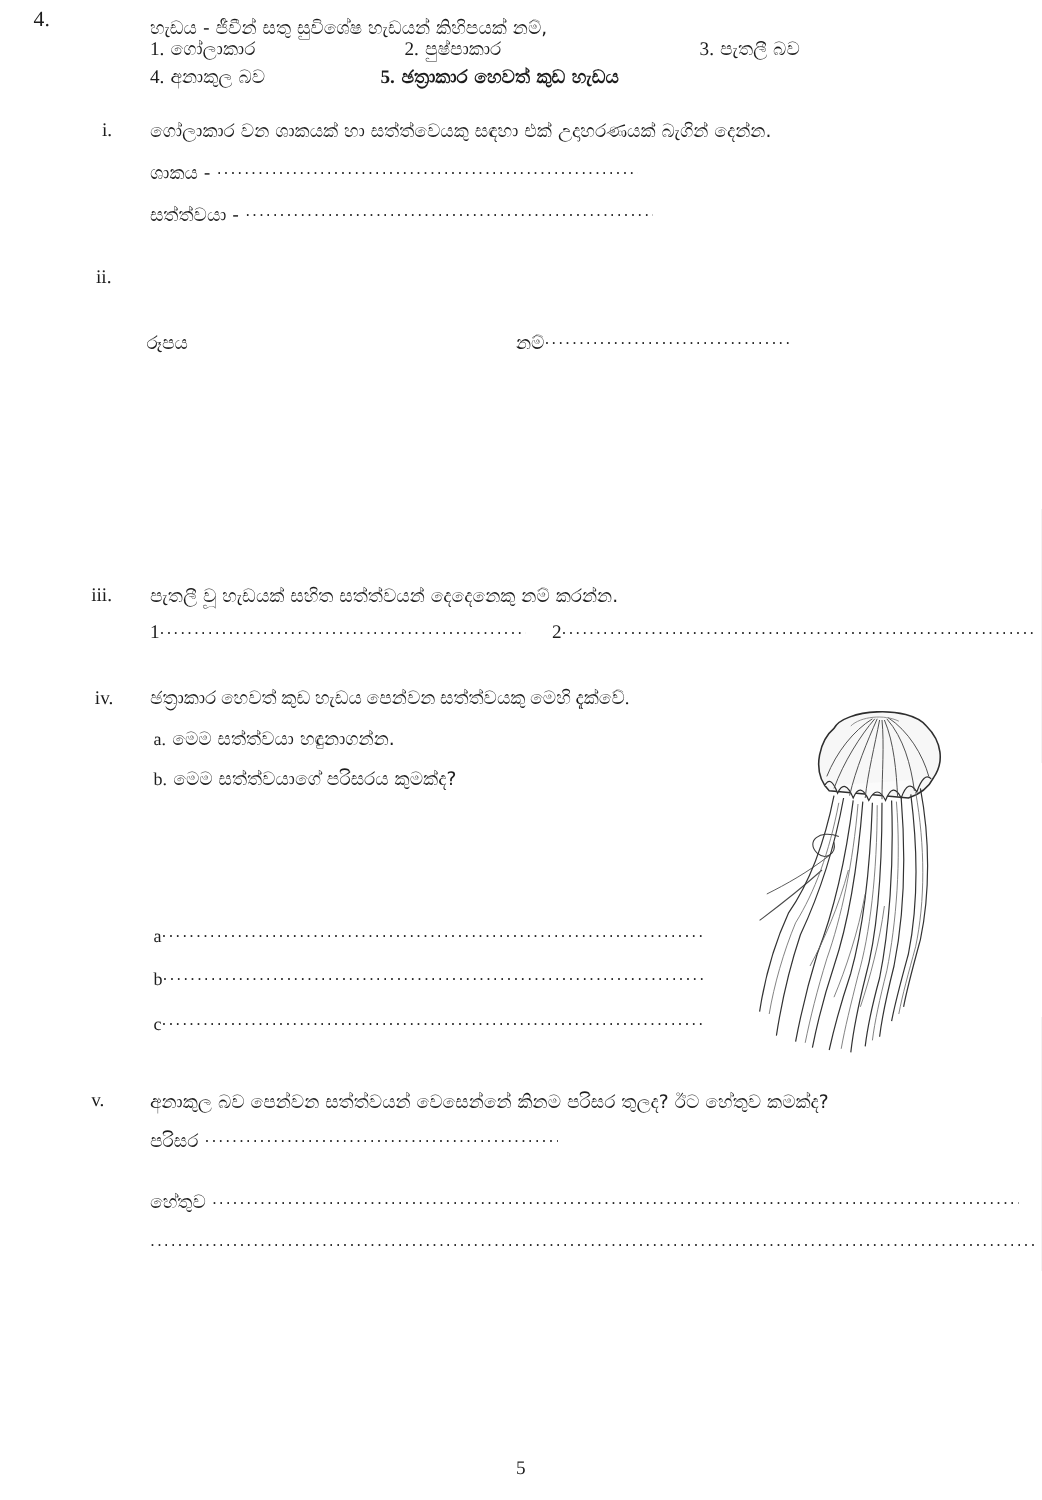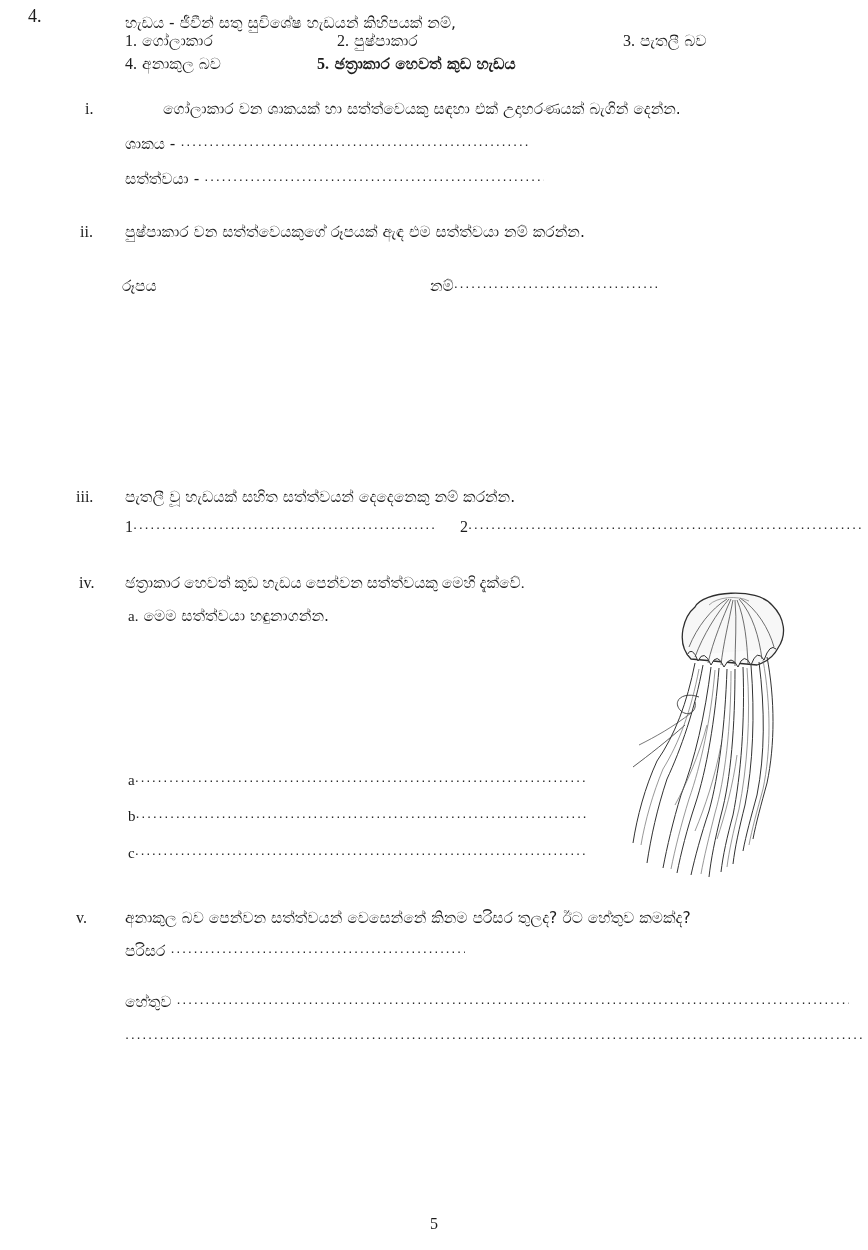--- a/index.html
+++ b/index.html
@@ -41,66 +41,69 @@
   <div class="abs sin" style="left:125px;top:13px;text-align:center;">හැඩය - ජීවීන් සතු සුවිශේෂ හැඩයන් කිහිපයක් නම්,</div>
 
   <div class="abs" style="left:125px;top:31px;">
     <span class="optnum">1.</span>
     <span class="sin">ගෝලාකාර</span>
   </div>
   <div class="abs" style="left:317px;top:31px;margin-left:20px;">
     <span class="optnum">2.</span>
     <span class="sin">පුෂ්පාකාර</span>
   </div>
-  <div class="abs" style="left:583px;top:31px;margin-left:40px;">
+  <div class="abs" style="left:583px;top:31px;">
     <span class="optnum">3.</span>
     <span class="sin">පැතලී බව</span>
   </div>
 
   <div class="abs" style="left:125px;top:54px;">
     <span class="optnum">4.</span>
     <span class="sin">අනාකුල බව</span>
   </div>
   <div class="abs" style="left:317px;top:54px;font-weight:bold;">
     <span class="optnum">5.</span>
     <span class="sin">ඡත්‍රාකාර හෙවත් කුඩ හැඩය</span>
   </div>
 
   <div class="abs serif numeral" style="left:85px;top:100px;">i.</div>
-  <div class="abs sin" style="left:125px;top:99px;margin-left:38px;">ගෝලාකාර වන ශාකයක් හා සත්ත්වෙයකු සඳහා එක් උදාහරණයක් බැගින් දෙන්න.</div>
+  <div class="abs sin" style="left:125px;top:99px;">ගෝලාකාර වන ශාකයක් හා සත්ත්වෙයකු සඳහා එක් උදාහරණයක් බැගින් දෙන්න.</div>
   <div class="abs answer-line" style="left:125px;top:134px;">
     <span class="sin">ශාකය -</span>
     <span class="dots" style="width:350px;">......................................................................................................................................................................................................................................</span>
   </div>
   <div class="abs answer-line" style="left:125px;top:169px;">
     <span class="sin">සත්ත්වයා -</span>
     <span class="dots" style="width:340px;">......................................................................................................................................................................................................................................</span>
   </div>
 
   <div class="abs serif numeral" style="left:80px;top:223px;">ii.</div>
-  <div class="abs sin" style="left:125px;top:222px;">පුෂ්පාකාර වන සත්ත්වෙයකුගේ රූපයක් ඇඳ එම සත්ත්වයා නම් කරන්න.</div>
   <div class="abs sin" style="left:122px;top:276px;">රූපය</div>
   <div class="abs answer-line" style="left:430px;top:276px;">
     <span class="sin">නම්</span><span class="dots" style="width:205px;">......................................................................................................................................................................................................................................</span>
   </div>
 
   <div class="abs serif numeral" style="left:76px;top:488px;">iii.</div>
   <div class="abs sin" style="left:125px;top:487px;text-align:right;">පැතලී වූ හැඩයක් සහිත සත්ත්වයන් දෙදෙනෙකු නම් කරන්න.</div>
   <div class="abs answer-line" style="left:125px;top:517px;">
     <span class="serif numeral">1</span><span class="dots" style="width:305px;">......................................................................................................................................................................................................................................</span>
   </div>
   <div class="abs answer-line" style="left:460px;top:517px;">
     <span class="serif numeral">2</span><span class="dots" style="width:395px;">......................................................................................................................................................................................................................................</span>
   </div>
 
   <div class="abs serif numeral" style="left:79px;top:574px;">iv.</div>
   <div class="abs sin" style="left:125px;top:573px;font-family:Liberation Serif, serif;">ඡත්‍රාකාර හෙවත් කුඩ හැඩය පෙන්වන සත්ත්වයකු මෙහි දැක්වේ.</div>
   <div class="abs" style="left:128px;top:606px;">
     <span class="abc">a.</span>
     <span class="sin">මෙම සත්ත්වයා හඳුනාගන්න.</span>
+  </div>
+  <div class="abs" style="left:128px;top:639px;">
+    <span class="abc">b.</span>
+    <span class="sin">මෙම සත්ත්වයාගේ පරිසරය කුමක්ද?</span>
   </div>
 
   <div class="jelly">
     <svg width="195" height="295" viewBox="0 0 195 295">
       <g fill="none" stroke="#2e2e2e" stroke-width="1.1">
 
         <path d="M 70 22 C 78 6, 132 2, 147 20 C 160 33, 162 50, 153 63 C 149 71, 141 77, 132 80 L 66 74 C 58 66, 56 55, 58 44 C 60 34, 64 27, 70 22 Z" fill="#f7f7f7" stroke-width="1.3"></path>
 
         <path d="M 62 70 Q 67 60 73 76 Q 79 63 86 80 Q 92 66 99 82 Q 106 68 113 82 Q 119 66 126 80 Q 132 63 139 75 Q 145 58 151 64" fill="#fbfbfb" stroke-width="1"></path>
 

